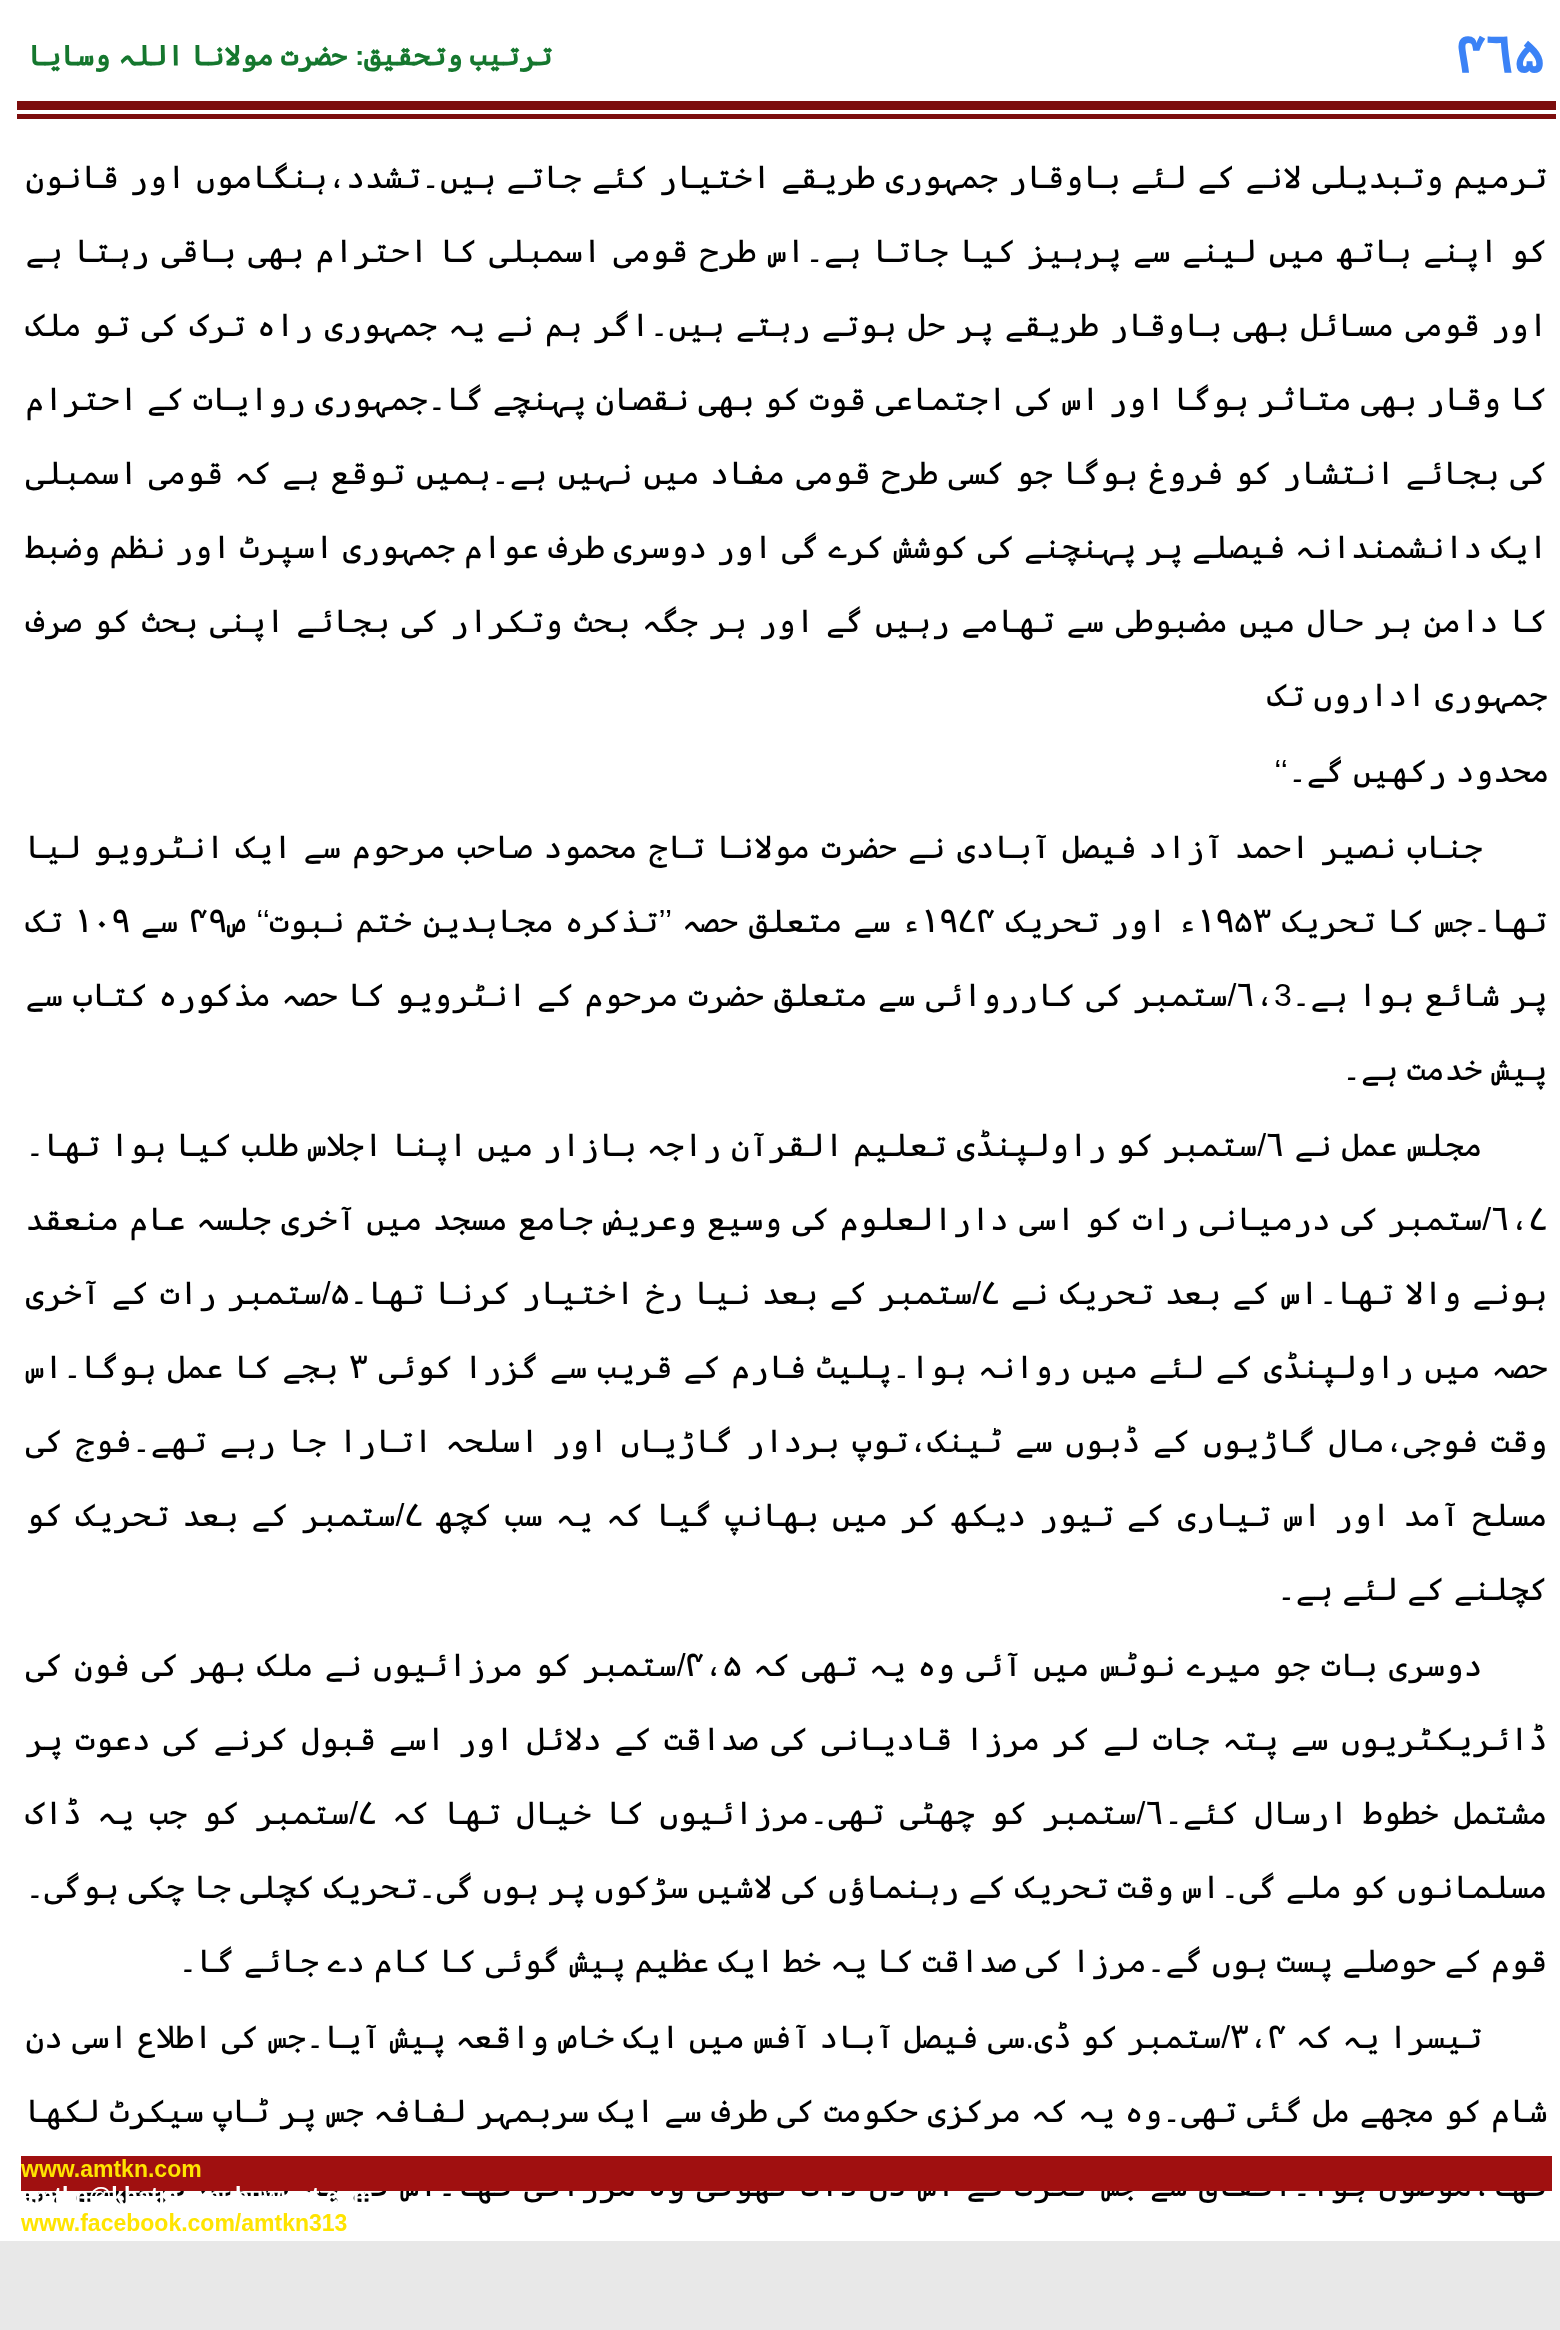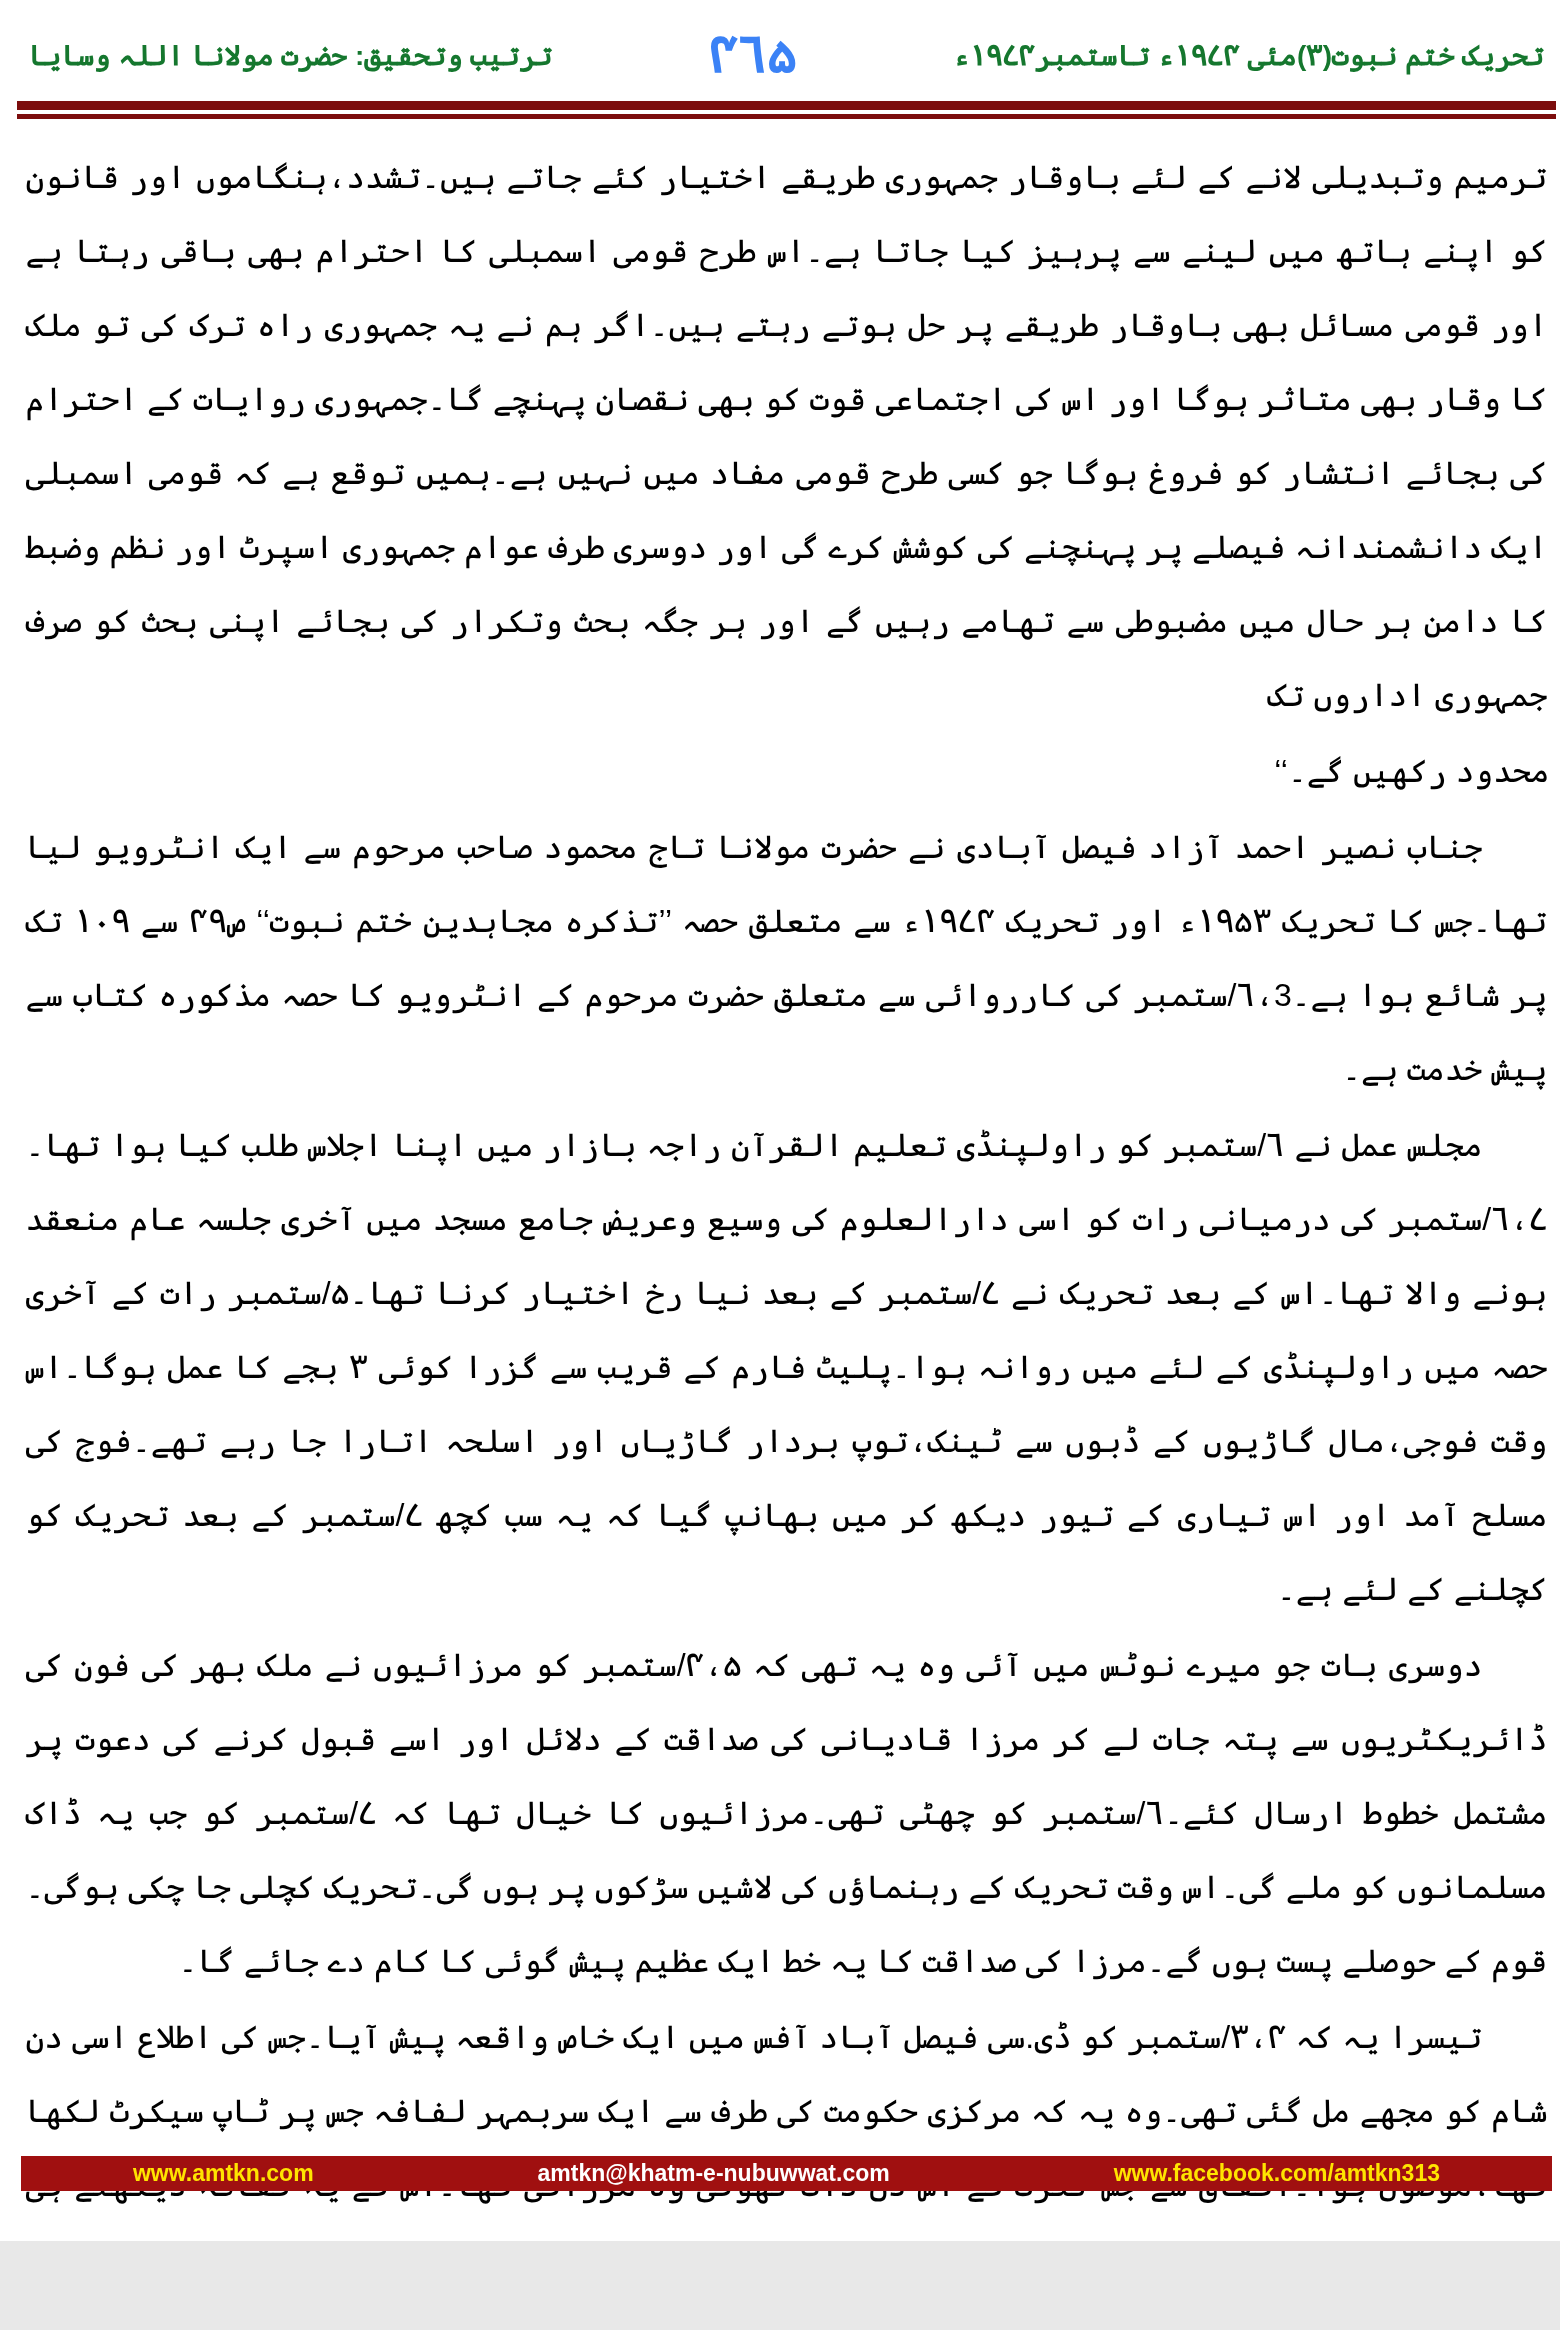--- a/index.html
+++ b/index.html
@@ -70,38 +70,37 @@
     margin: 10px 0 6.7px 0 !important;
     line-height: 81px;
   }
   
   .footer-bar {
     position: absolute;
     left: 21px; right: 21px; bottom: 50px;
     height: 35px;
     background: #a01010;
     display: flex;
-    align-items: center;
     justify-content: space-around;
     direction: ltr;
     font-size: 23px;
     font-weight: bold;
+    flex-direction: column;
   }
   .footer-bar .link-yellow { color: #ffe400; }
   .footer-bar .link-white  { color: #ffffff; }
 </style>
 </head>
 <body>
 
 <div class="page">
 
   <div class="header">
     <span class="green-title">ترتیب وتحقیق: حضرت مولانا اللہ وسایا</span>
     <span class="page-number">۴۶۵</span>
-    <span class="green-title">تحریک ختم نبوت(۳)مئی ۱۹۷۴ء تاستمبر۱۹۷۴ء</span>
   </div>
 
   <div class="rules">
     <div class="rule-thick"></div>
     <div class="rule-thin"></div>
   </div>
 
   <div class="body-text">
 
     <p>ترمیم وتبدیلی لانے کے لئے باوقار جمہوری طریقے اختیار کئے جاتے ہیں۔تشدد،ہنگاموں اور قانون کو اپنے ہاتھ میں لینے سے پرہیز کیا جاتا ہے۔اس طرح قومی اسمبلی کا احترام بھی باقی رہتا ہے اور قومی مسائل بھی باوقار طریقے پر حل ہوتے رہتے ہیں۔اگر ہم نے یہ جمہوری راہ ترک کی تو ملک کا وقار بھی متاثر ہوگا اور اس کی اجتماعی قوت کو بھی نقصان پہنچے گا۔جمہوری روایات کے احترام کی بجائے انتشار کو فروغ ہوگا جو کسی طرح قومی مفاد میں نہیں ہے۔ہمیں توقع ہے کہ قومی اسمبلی ایک دانشمندانہ فیصلے پر پہنچنے کی کوشش کرے گی اور دوسری طرف عوام جمہوری اسپرٹ اور نظم وضبط کا دامن ہر حال میں مضبوطی سے تھامے رہیں گے اور ہر جگہ بحث وتکرار کی بجائے اپنی بحث کو صرف جمہوری اداروں تک</p>

